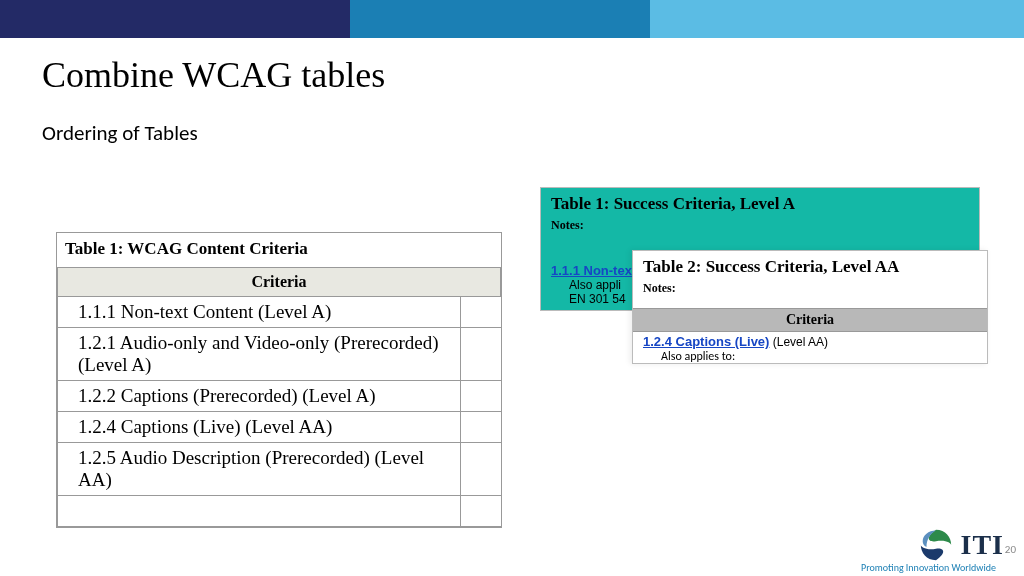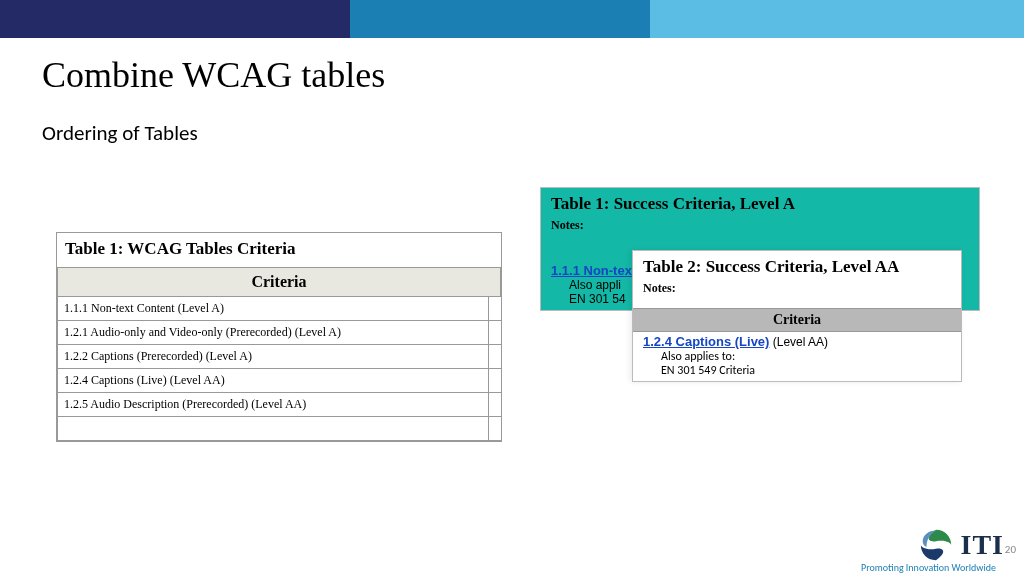--- a/index.html
+++ b/index.html
@@ -10,28 +10,28 @@
   .bar2 { background: #1b7fb4; width: 300px; height: 38px; }
   .bar3 { background: #5bbce4; flex: 1; height: 38px; }
   .title { position: absolute; top: 54px; left: 42px; font-family: Georgia, "Times New Roman", serif; font-size: 36px; font-weight: 400; color: #000; }
   .subtitle { position: absolute; top: 120px; left: 42px; font-size: 21px; color: #000; }
   .bullet-row { position: absolute; top: 148px; left: 48px; font-size: 21px; color: #000; }
   .bullet-row .dot { display: inline-block; width: 18px; }
   .combined-panel { position: absolute; top: 232px; left: 56px; width: 446px; border: 1px solid #999; background: #fff; }
   .combined-title { font-family: "Times New Roman", Georgia, serif; font-weight: bold; font-size: 17px; padding: 6px 8px 8px 8px; }
   .combined-table { width: 100%; border-collapse: collapse; }
   .combined-table th { font-family: "Times New Roman", Georgia, serif; font-weight: bold; font-size: 16px; background: #e8e8e1; border: 1px solid #999; padding: 5px 6px; text-align: center; }
-  .combined-table td { font-family: "Times New Roman", Georgia, serif; font-size: 12px; border: 1px solid #999; padding: 4px 6px; height: 24px; }
+  .combined-table td { font-family: "Times New Roman", Georgia, serif; font-size: 19px; border: 1px solid #999; padding: 4px 20px; height: 24px; }
   .combined-table td:last-child { width: 10px; border-right: none; }
   .levelA-panel { position: absolute; top: 187px; left: 540px; width: 440px; border: 1px solid #bbb; background: #14b8a6; }
   .lvl-title { font-family: Georgia, "Times New Roman", serif; font-weight: bold; font-size: 17px; padding: 6px 10px 2px 10px; }
   .lvl-notes { font-family: Georgia, "Times New Roman", serif; font-size: 12px; font-weight: bold; padding: 2px 10px 12px 10px; }
   .lvl-link { font-family: "Segoe UI", Arial, sans-serif; font-size: 13px; color: #1646c4; font-weight: bold; text-decoration: underline; padding-left: 10px; }
   .lvl-sub { font-family: "Segoe UI", Arial, sans-serif; font-size: 12px; color: #000; padding-left: 28px; }
-  .levelAA-panel { position: absolute; top: 250px; left: 632px; width: 330px; border: 1px solid #bbb; background: #fff; box-shadow: -2px 0 6px rgba(0,0,0,0.08); }
+  .levelAA-panel { position: absolute; top: 250px; left: 632px; width: 356px; border: 1px solid #bbb; background: #fff; box-shadow: -2px 0 6px rgba(0,0,0,0.08); }
   .aa-criteria-header { background: #b8b8b8; font-family: Georgia, "Times New Roman", serif; font-weight: bold; font-size: 14px; text-align: center; padding: 3px 0; border-top: 1px solid #999; border-bottom: 1px solid #999; }
   .aa-row { padding: 2px 10px 0 10px; font-size: 13px; font-family: "Segoe UI", Arial, sans-serif; }
   .aa-link { color: #1646c4; font-weight: bold; text-decoration: underline; }
   .aa-level { color: #000; font-size: 12px; }
   .aa-sub { font-size: 12px; padding-left: 28px; }
   .aa-sub2 { font-size: 12px; padding: 0 0 4px 28px; }
   .footer { position: absolute; bottom: 12px; right: 20px; display: flex; align-items: flex-end; gap: 10px; }
   .iti-logo { display: flex; align-items: center; gap: 6px; }
   .iti-text { font-family: Georgia, "Times New Roman", serif; font-weight: bold; font-size: 28px; color: #1b2f4a; letter-spacing: 1px; }
   .tagline { font-size: 10px; color: #1b7fb4; position: absolute; bottom: 2px; right: 28px; padding-left: 26px; }
@@ -46,21 +46,21 @@
     <div class="bar1"></div>
     <div class="bar2"></div>
     <div class="bar3"></div>
   </div>
 
   <h1 class="title">Combine WCAG tables</h1>
 
   <div class="subtitle">Ordering of Tables</div>
 
   <div class="combined-panel">
-    <div class="combined-title">Table 1: WCAG Tables Criteria</div>
+    <div class="combined-title">Table 1: WCAG Content Criteria</div>
     <table class="combined-table">
       <tbody>
           <tr>
             <th colspan="2">Criteria</th>
           </tr>
       <tr>
             <td>1.1.1 Non-text Content (Level A)</td>
             <td></td>
           </tr>
       <tr>
@@ -97,21 +97,20 @@
   </div>
 
   <div class="levelAA-panel">
     <div class="lvl-title">Table 2: Success Criteria, Level AA</div>
     <div class="lvl-notes">Notes:</div>
     <div class="aa-criteria-header">Criteria</div>
     <div class="aa-row">
       <span class="aa-link">1.2.4 Captions (Live)</span><span class="aa-level"> (Level AA)</span>
     </div>
     <div class="aa-sub">Also applies to:</div>
-    <div class="aa-sub2">EN 301 549 Criteria</div>
   </div>
 
   <div class="footer">
     <div class="iti-logo">
       <svg width="38" height="38" viewBox="0 0 100 100">
         <path d="M50 10 C75 10 90 30 90 50 C90 45 75 35 50 40 C30 44 20 30 50 10 Z" fill="#2d8a4a"></path>
         <path d="M50 90 C25 90 10 70 10 50 C10 55 25 65 50 60 C70 56 80 70 50 90 Z" fill="#1b3a6b"></path>
         <path d="M15 40 C15 25 30 12 50 12 C35 20 25 35 25 55 C18 52 15 46 15 40 Z" fill="#5b8fbf"></path>
       </svg>
       <span class="iti-text">ITI</span>

